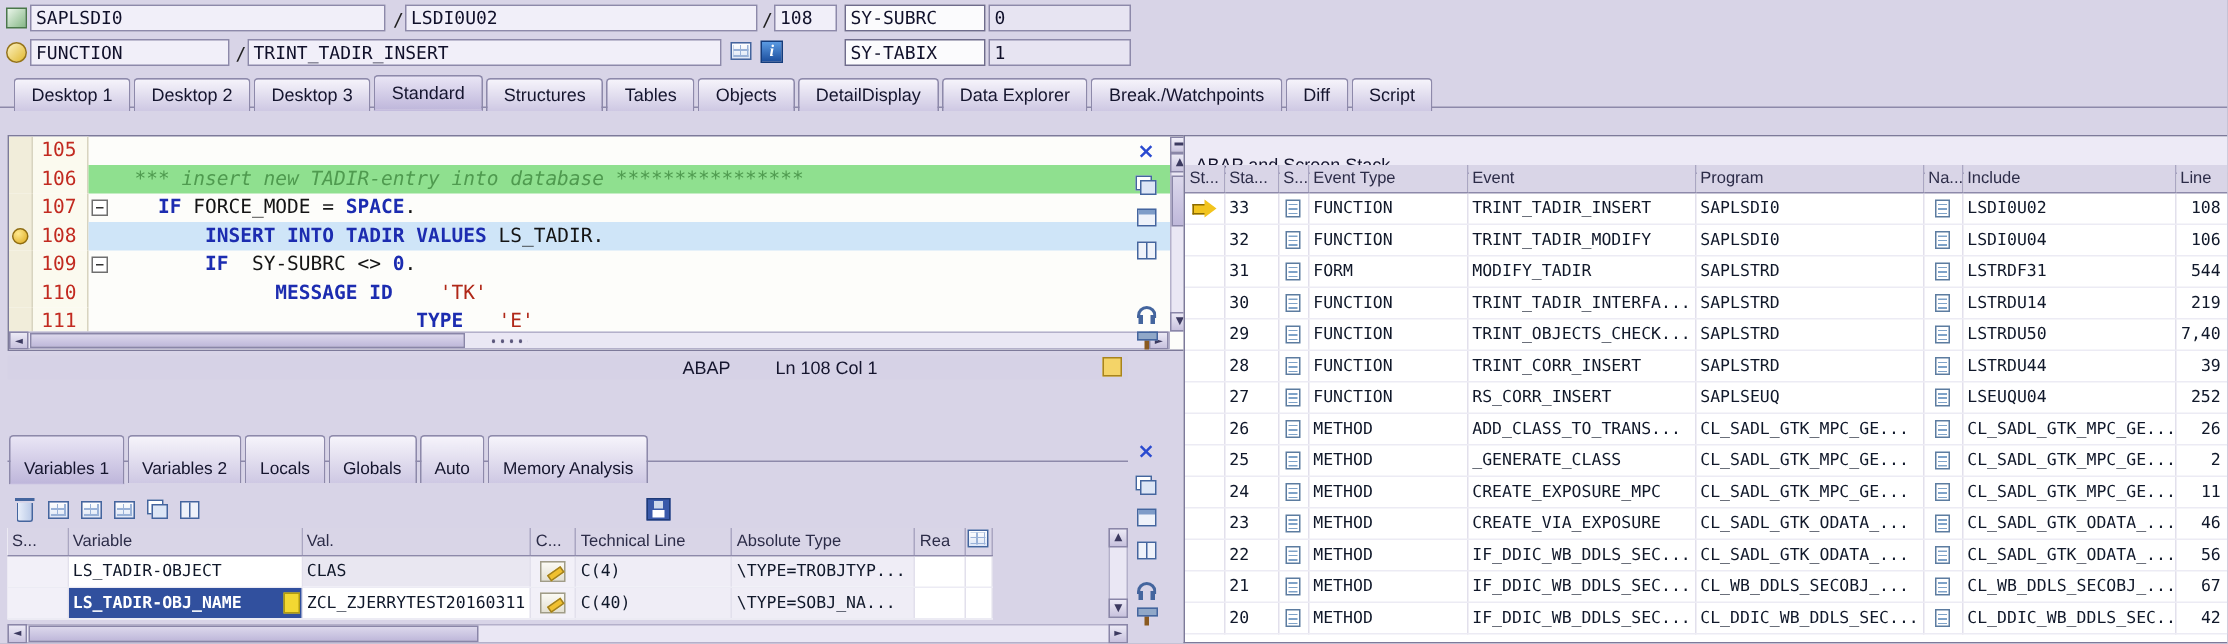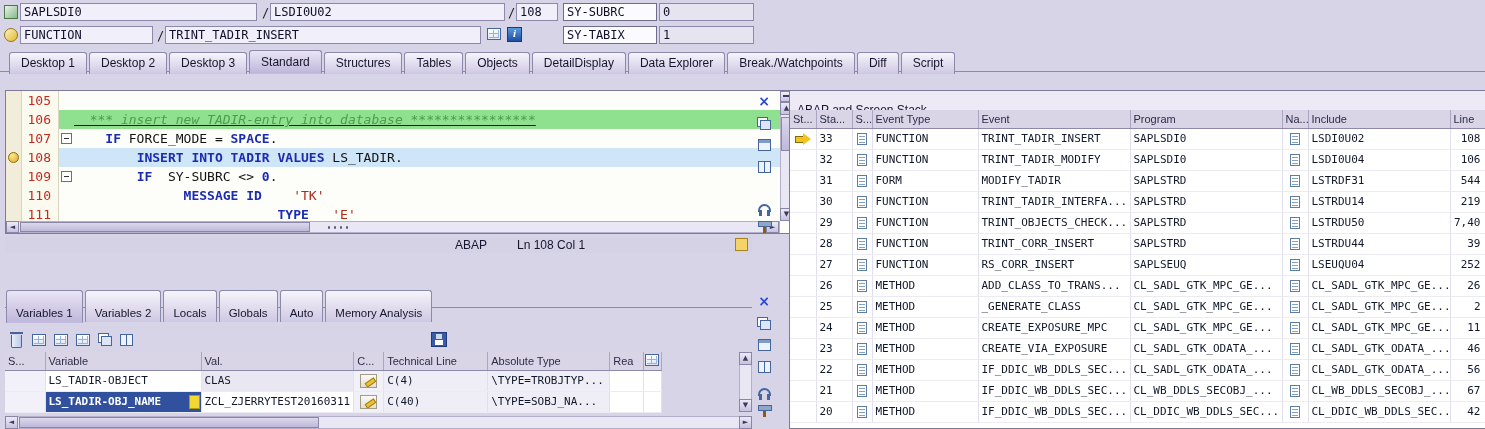--- a/index.html
+++ b/index.html
@@ -40,21 +40,21 @@
   
   .editor { position:absolute; left:5px; top:90px; width:789px; height:144px; background:#fdfdfa; border:1px solid #7d7a9a; overflow:hidden; }
   .code-lines { position:absolute; left:0; top:0; right:13px; bottom:12px; overflow:hidden; }
   .code-line { display:flex; height:19px; align-items:stretch; }
   .cl-margin { width:16px; flex:none; background:#f1edda; border-right:1px solid #d8d4c0; display:flex; align-items:center; justify-content:center; }
   .cl-num { width:37px; flex:none; background:#fbfaef; border-right:1px solid #d8d4c0; color:#c22a20;
             font:13px "DejaVu Sans Mono",monospace; display:flex; align-items:center; justify-content:flex-end; padding-right:7px; }
   .cl-body { flex:1; display:flex; align-items:center; font:13px "DejaVu Sans Mono",monospace; color:#141414; overflow:hidden; }
   .cl-fold { width:15px; flex:none; display:flex; align-items:center; justify-content:center; }
   .cl-text { white-space:pre; }
-  .bg-comment { background:#8fe08f;text-decoration:underline; }
+  .bg-comment { background:#8fe08f; }
   .bg-current { background:#cfe5f8; }
   .seg-kw,.seg-num,.seg-obj { color:#1c2cb0; font-weight:bold; }
   .seg-plain { color:#141414; }
   .seg-comment { color:#4f9a4f; font-style:italic; }
   .seg-str { color:#b02818; }
   .fold-box { display:inline-block; width:11px; height:11px; background:#fff; border:1px solid #6f6f6f; position:relative; }
   .fold-box::after { content:""; position:absolute; left:2px; top:4px; width:5px; height:1px; background:#333; }
   .ic-coin { display:inline-block; width:11px; height:11px; border-radius:50%; background:radial-gradient(circle at 35% 30%,#ffe98e,#dca91e); border:1px solid #8f6c10; }
   .editor-status { position:absolute; left:5px; top:237px; width:747px; height:16px; background:#d6d2e6; }
   .editor-status span { position:absolute; top:1px; font-size:12px; color:#15152e; }

